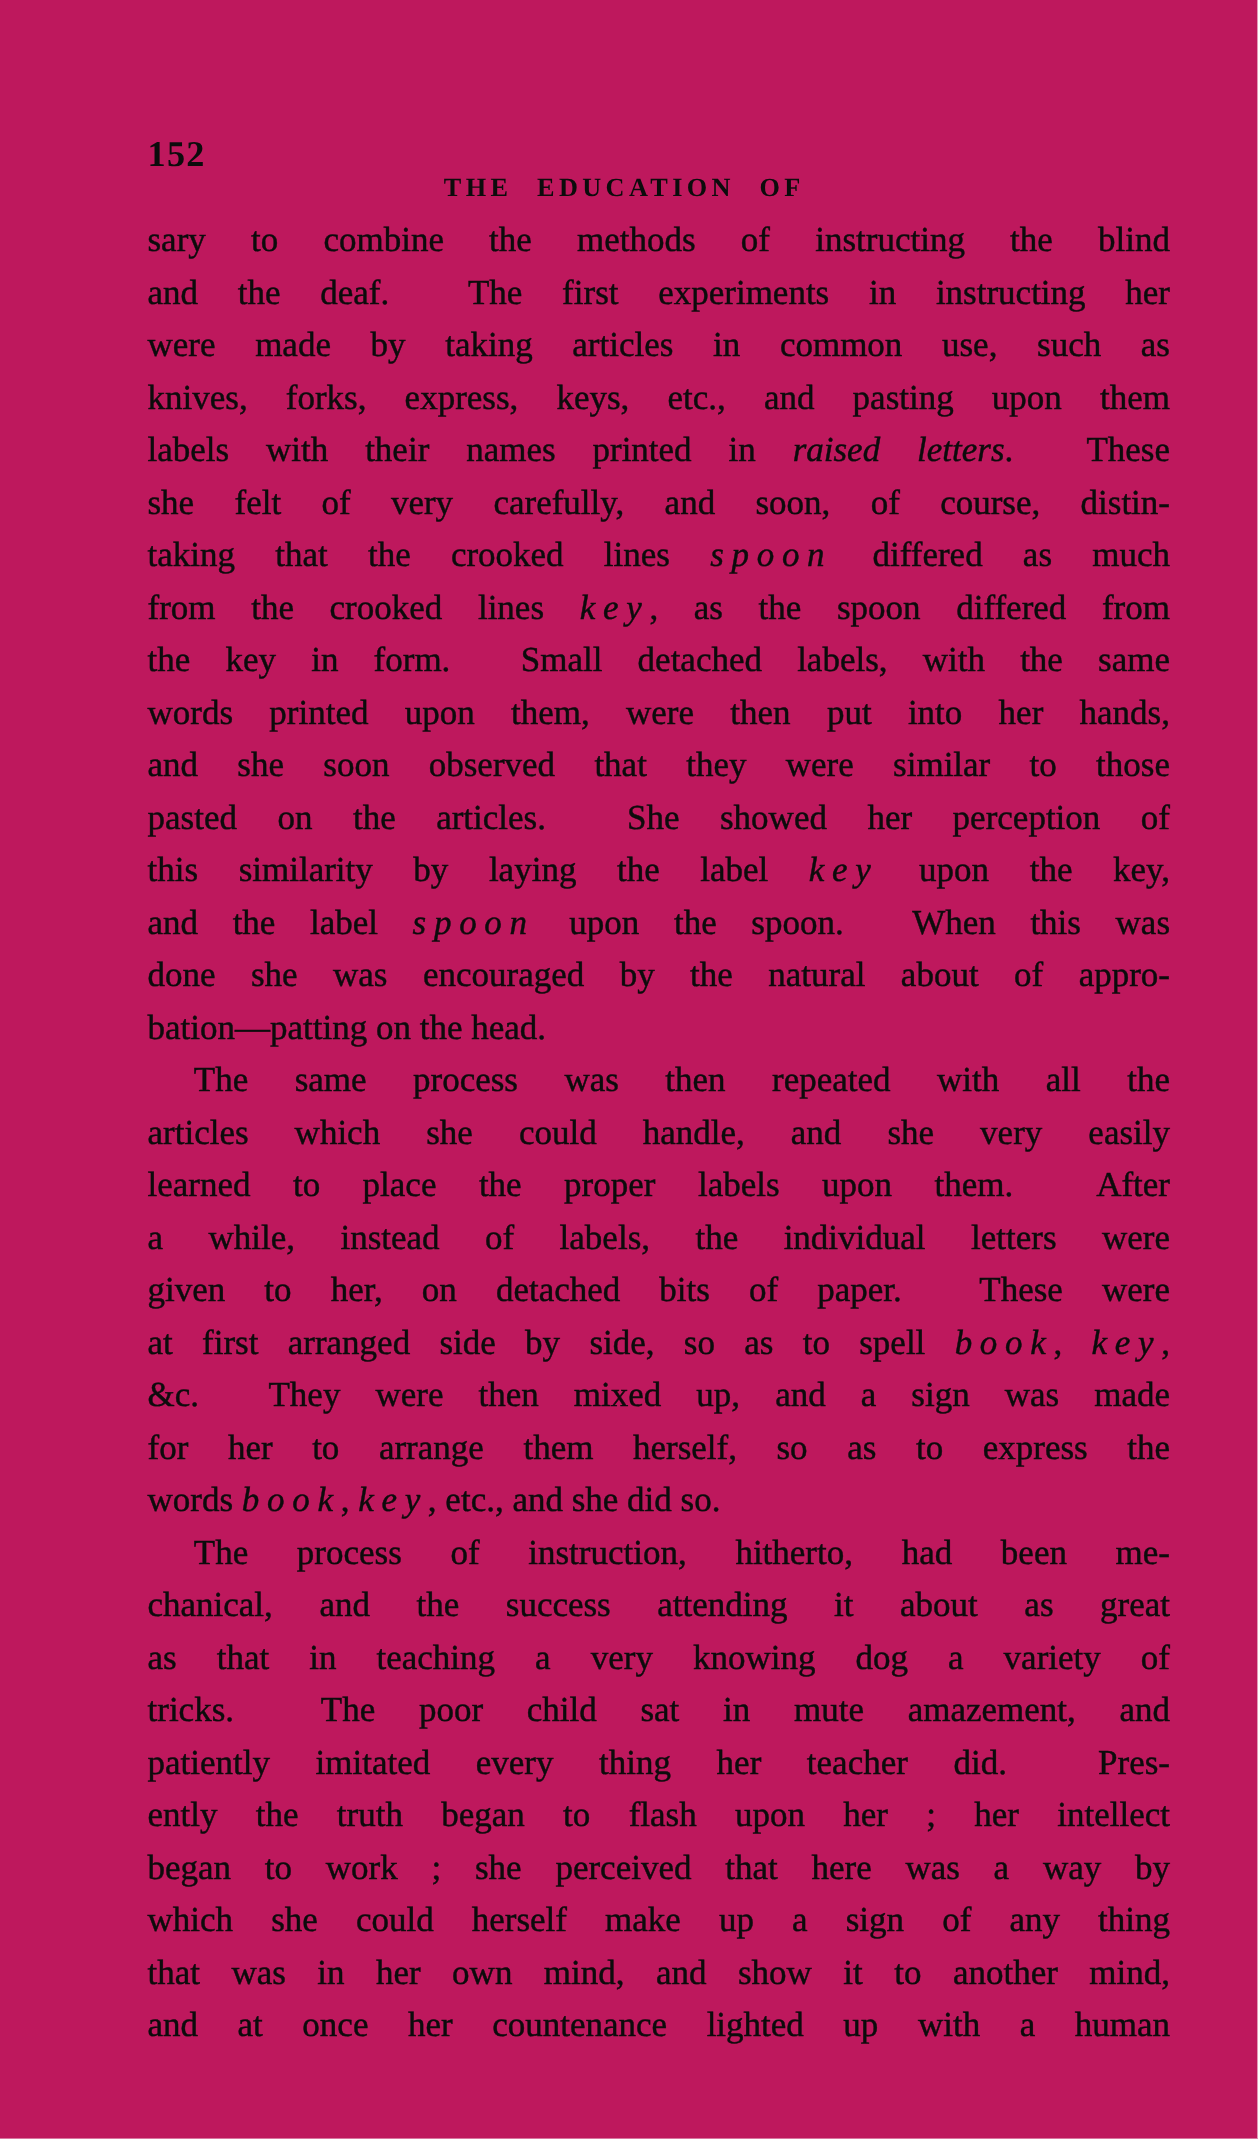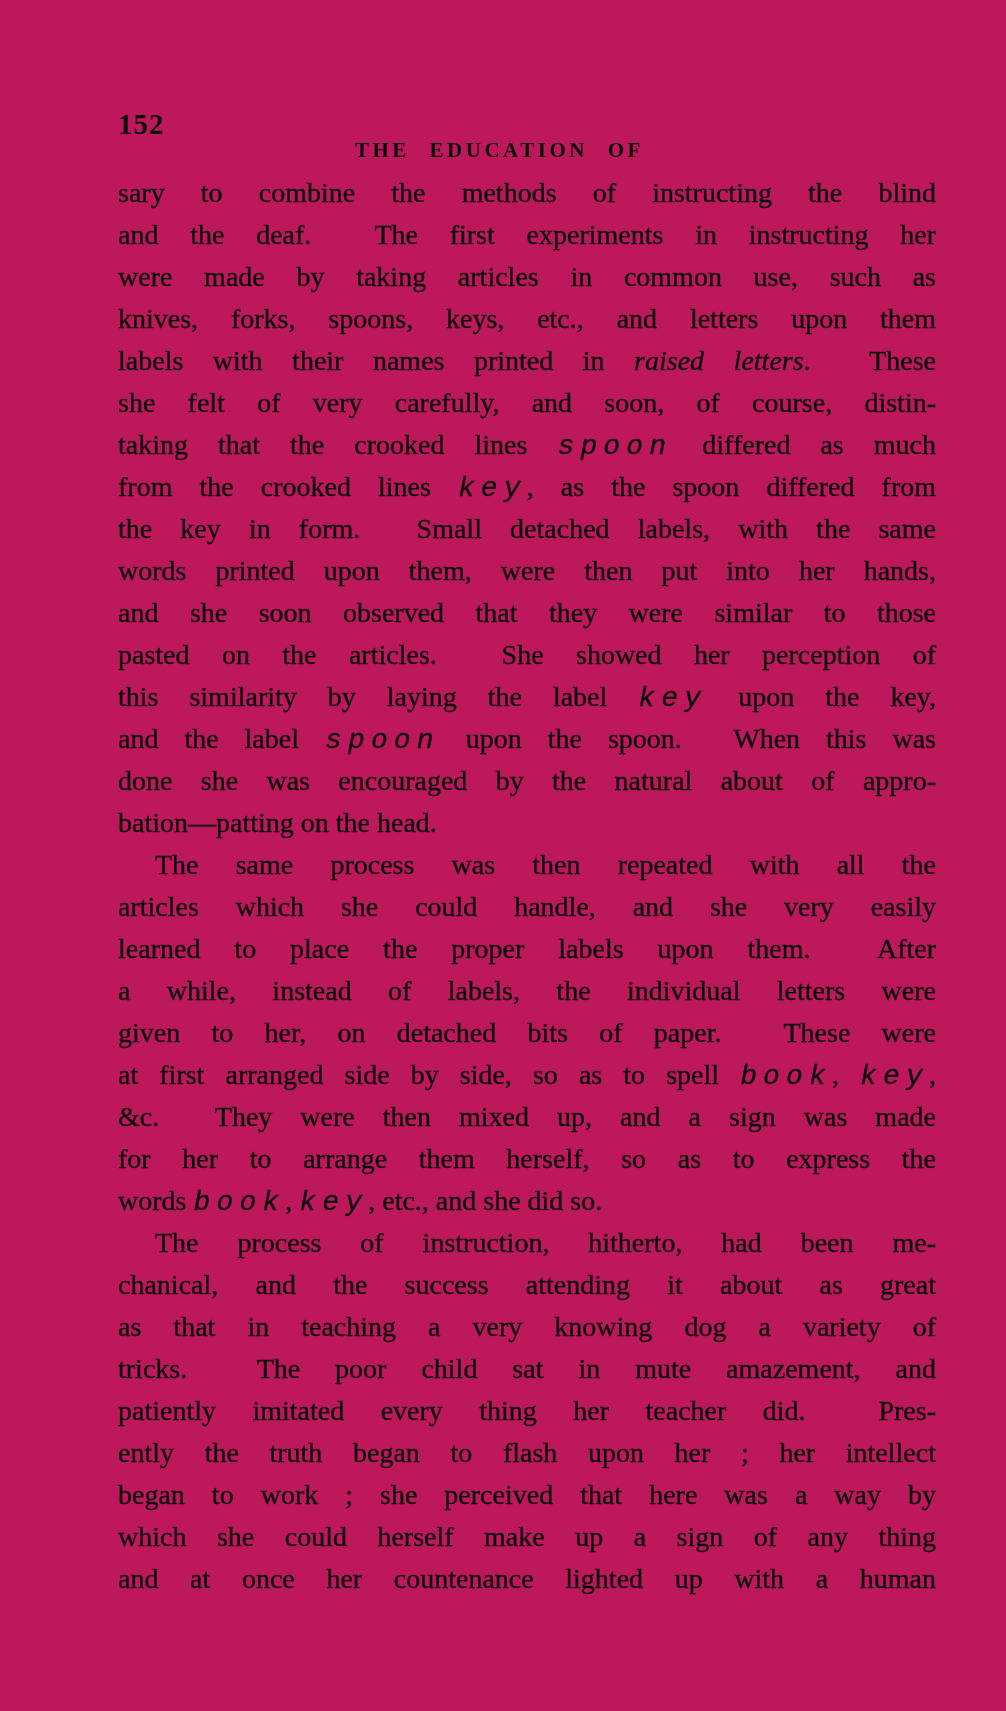--- a/index.html
+++ b/index.html
@@ -61,36 +61,35 @@
     text-align-last: left;
   }
   .line.ind {
     padding-left: 37px;
   }
   .it {
     font-style: italic;
   }
   .sp {
     letter-spacing: 0.22em;
-    font-family: Liberation Mono, monospace;
   }
 </style>
 </head>
 <body>
 
 <div class="page">
   <div class="header">
     <span class="pagenum">152</span>
     <span class="running">THE EDUCATION OF</span>
   </div>
   <div class="text-col" id="text-col">
       <div class="line"><span>sary to combine the methods of instructing the blind</span></div>
       <div class="line"><span>and the deaf.&nbsp; The first experiments in instructing her</span></div>
       <div class="line"><span>were made by taking articles in common use, such as</span></div>
-      <div class="line"><span>knives, forks, spoons, keys, etc., and letters upon them</span></div>
+      <div class="line"><span>knives, forks, express, keys, etc., and pasting upon them</span></div>
       <div class="line"><span>labels with their names printed in </span><span class="it">raised letters</span><span>.&nbsp; These</span></div>
       <div class="line"><span>she felt of very carefully, and soon, of course, distin-</span></div>
       <div class="line"><span>taking that the crooked lines </span><span class="it sp">spoon</span><span> differed as much</span></div>
       <div class="line"><span>from the crooked lines </span><span class="it sp">key</span><span>, as the spoon differed from</span></div>
       <div class="line"><span>the key in form.&nbsp; Small detached labels, with the same</span></div>
       <div class="line"><span>words printed upon them, were then put into her hands,</span></div>
       <div class="line"><span>and she soon observed that they were similar to those</span></div>
       <div class="line"><span>pasted on the articles.&nbsp; She showed her perception of</span></div>
       <div class="line"><span>this similarity by laying the label </span><span class="it sp">key</span><span> upon the key,</span></div>
       <div class="line"><span>and the label </span><span class="it sp">spoon</span><span> upon the spoon.&nbsp; When this was</span></div>
@@ -106,15 +105,16 @@
       <div class="line"><span>for her to arrange them herself, so as to express the</span></div>
       <div class="line nj"><span>words </span><span class="it sp">book</span><span>, </span><span class="it sp">key</span><span>, etc., and she did so.</span></div>
       <div class="line ind"><span>The process of instruction, hitherto, had been me-</span></div>
       <div class="line"><span>chanical, and the success attending it about as great</span></div>
       <div class="line"><span>as that in teaching a very knowing dog a variety of</span></div>
       <div class="line"><span>tricks.&nbsp; The poor child sat in mute amazement, and</span></div>
       <div class="line"><span>patiently imitated every thing her teacher did.&nbsp; Pres-</span></div>
       <div class="line"><span>ently the truth began to flash upon her ; her intellect</span></div>
       <div class="line"><span>began to work ; she perceived that here was a way by</span></div>
       <div class="line"><span>which she could herself make up a sign of any thing</span></div>
+      <div class="line"><span>that was in her own mind, and show it to another mind,</span></div>
       <div class="line"><span>and at once her countenance lighted up with a human</span></div>
     </div>
 </div>
 
 </body></html>

